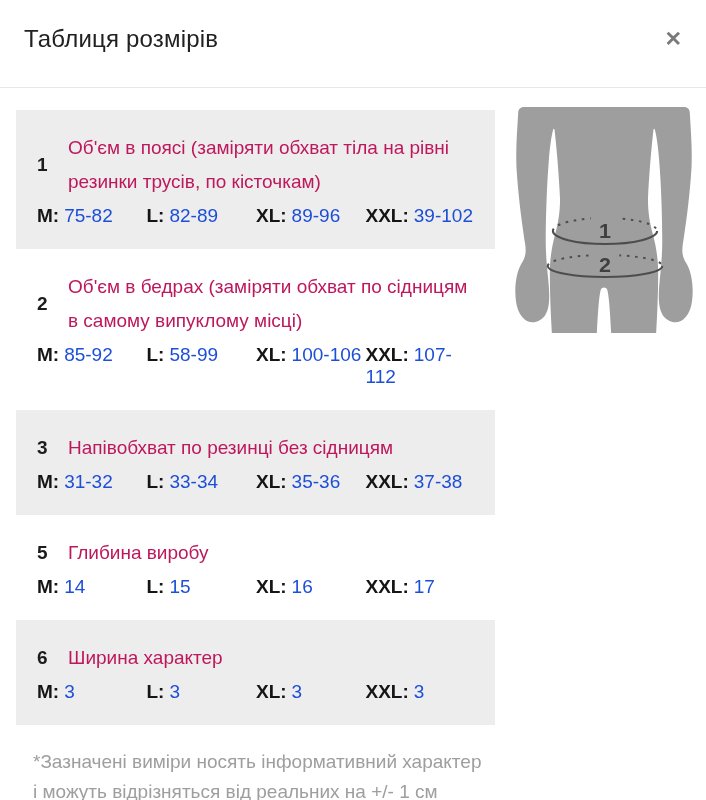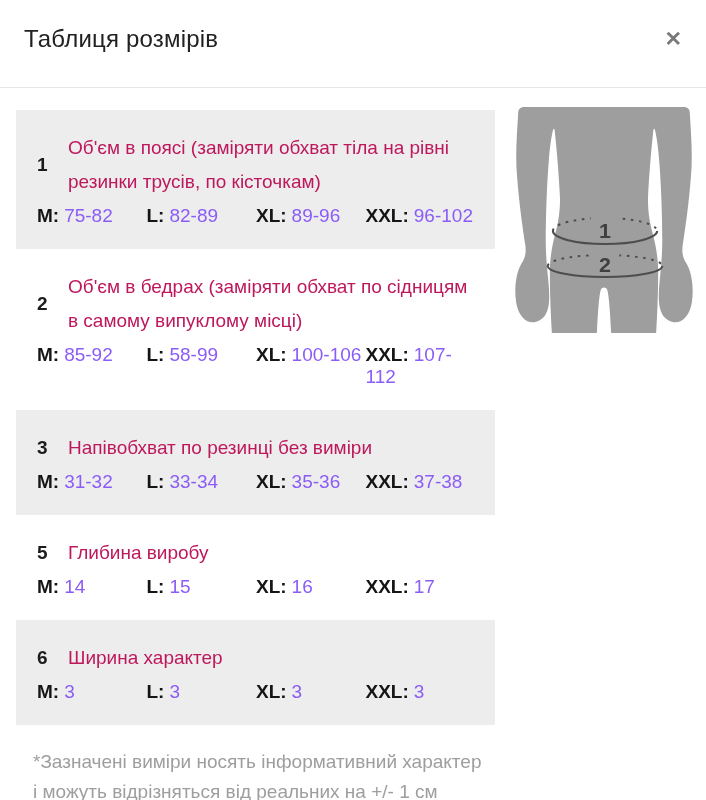--- a/index.html
+++ b/index.html
@@ -33,21 +33,21 @@
   .num {
     width:31px; flex-shrink:0;
     font-size:19px; font-weight:bold; color:#1c1c1c;
   }
   .desc { font-size:19px; line-height:34px; color:#be185d; }
   .sizes {
     display:grid; grid-template-columns:repeat(4,1fr);
     margin-top:6px; font-size:19px; line-height:22px; color:#333333;
   }
   .sl { font-weight:bold; color:#151515; }
-  .sv { margin-left:5px; color:#8b5cf6; }
+  .sv { margin-left:5px; color:#1d4ed8; }
   .footnote {
     margin:22px 0 0 33px;
     font-size:19px; line-height:30px; color:#9e9e9e;
   }
   .figure { position:absolute; left:512px; top:107px; width:184px; height:226px; }
   .figure svg { display:block; }
 </style>
 </head>
 <body>
 
@@ -63,41 +63,41 @@
 
     <div class="row alt">
       <div class="row-head">
         <div class="num">1</div>
         <div class="desc">Об'єм в поясі (заміряти обхват тіла на рівні резинки трусів, по кісточкам)</div>
       </div>
       <div class="sizes">
         <div><span class="sl">M:</span><span class="sv">75-82</span></div>
         <div><span class="sl">L:</span><span class="sv">82-89</span></div>
         <div><span class="sl">XL:</span><span class="sv">89-96</span></div>
-        <div><span class="sl">XXL:</span><span class="sv">96-102</span></div>
+        <div><span class="sl">XXL:</span><span class="sv">39-102</span></div>
       </div>
     </div>
 
     <div class="row">
       <div class="row-head">
         <div class="num">2</div>
         <div class="desc">Об'єм в бедрах (заміряти обхват по сідницям в самому випуклому місці)</div>
       </div>
       <div class="sizes">
         <div><span class="sl">M:</span><span class="sv">85-92</span></div>
         <div><span class="sl">L:</span><span class="sv">58-99</span></div>
         <div><span class="sl">XL:</span><span class="sv">100-106</span></div>
         <div><span class="sl">XXL:</span><span class="sv">107-112</span></div>
       </div>
     </div>
 
     <div class="row alt">
       <div class="row-head">
         <div class="num">3</div>
-        <div class="desc">Напівобхват по резинці без виміри</div>
+        <div class="desc">Напівобхват по резинці без сідницям</div>
       </div>
       <div class="sizes">
         <div><span class="sl">M:</span><span class="sv">31-32</span></div>
         <div><span class="sl">L:</span><span class="sv">33-34</span></div>
         <div><span class="sl">XL:</span><span class="sv">35-36</span></div>
         <div><span class="sl">XXL:</span><span class="sv">37-38</span></div>
       </div>
     </div>
 
     <div class="row">

